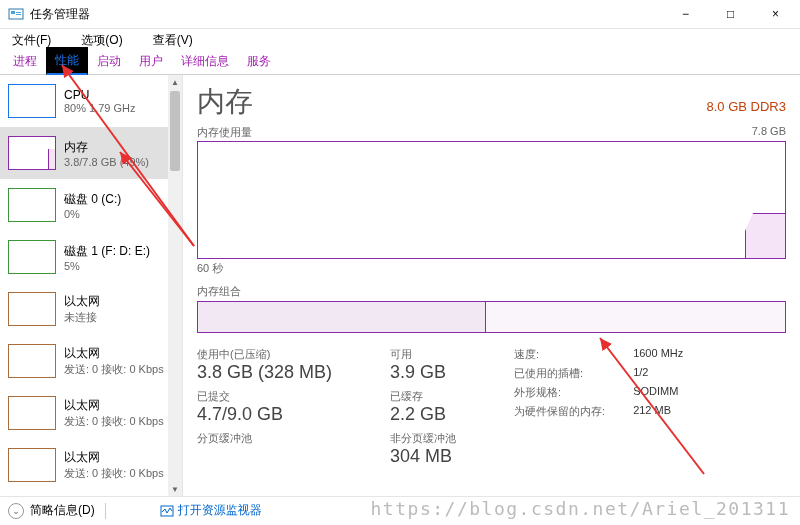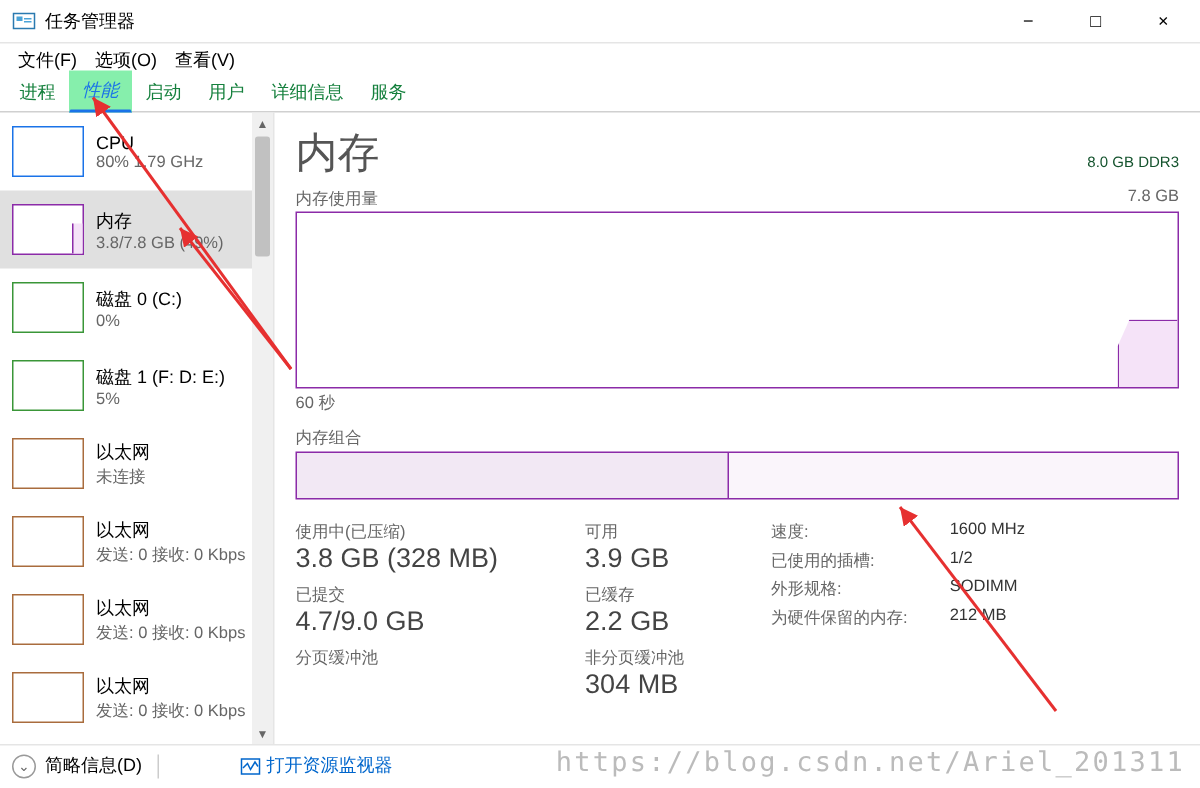--- a/index.html
+++ b/index.html
@@ -4,46 +4,46 @@
 <style>
 * { margin: 0; padding: 0; box-sizing: border-box; font-family: "Microsoft YaHei", "Segoe UI", sans-serif; }
 body { width: 800px; height: 525px; background: #fff; font-size: 12px; color: #000; position: relative; overflow: hidden; }
 
 .titlebar { height: 29px; display: flex; align-items: center; padding: 0 2px; border-bottom: 1px solid #e5e5e5; }
 .app-icon { width: 16px; height: 16px; margin: 0 6px; }
 .app-title { flex: 1; font-size: 12px; }
 .win-controls { display: flex; }
 .win-btn { width: 45px; height: 28px; display: flex; align-items: center; justify-content: center; cursor: pointer; }
 
-.menubar { height: 22px; display: flex; align-items: center; padding: 0 6px; gap: 0; }
+.menubar { height: 22px; display: flex; align-items: center; padding: 0 6px; gap: 18px; }
 .menu-item { padding: 2px 6px; cursor: pointer; font-size: 12px; }
 
 .tabbar { height: 24px; display: flex; align-items: flex-end; border-bottom: 1px solid #d0d0d0; padding: 0 4px; }
-.tab { padding: 4px 8px; cursor: pointer; font-size: 12px; color: #15803d; border: 1px solid transparent; border-bottom: none; }
-.tab.active { color: #1a73e8; border-bottom: 2px solid #1a73e8; background: #86efac; position: relative; top: 1px; font-style: italic; }
+.tab { padding: 4px 8px; cursor: pointer; font-size: 12px; color: #a21caf; border: 1px solid transparent; border-bottom: none; }
+.tab.active { color: #1a73e8; border-bottom: 2px solid #1a73e8; background: #000000; position: relative; top: 1px; }
 
 .content { display: flex; height: calc(100% - 30px - 22px - 24px - 28px); }
 
 .sidebar { width: 183px; border-right: 1px solid #e5e5e5; overflow-y: hidden; position: relative; }
 .sidebar-scroll { overflow-y: auto; height: 100%; }
 .side-item { display: flex; align-items: center; padding: 6px 8px; gap: 8px; cursor: pointer; height: 52px; }
 .side-item.selected { background: #e0e0e0; }
 .side-thumb { width: 48px; height: 34px; border: 1px solid #1a73e8; background: #fff; flex-shrink: 0; position: relative; }
 .side-thumb.mem { border-color: #8b2ba8; }
 .side-thumb.mem .mem-fill { position:absolute; right:0; bottom:0; width:7px; height:20px; border-left:1px solid #8b2ba8; background:#f5e3f8;}
 .side-thumb.disk { border-color: #3a9638; }
 .side-thumb.net { border-color: #a96c3d; }
 .side-info { flex: 1; overflow: hidden; }
 .side-name { font-size: 12px; color: #000; white-space: nowrap; overflow: hidden; text-overflow: ellipsis; }
 .side-sub { font-size: 11px; color: #666; white-space: nowrap; overflow: hidden; text-overflow: ellipsis; }
 
 .main { flex: 1; padding: 8px 14px; position: relative; overflow: hidden; }
 .main-header { display: flex; justify-content: space-between; align-items: baseline; margin-bottom: 4px; }
 .main-title { font-size: 28px; font-weight: 300; color: #555; }
-.main-cap { font-size: 10px; color: #14532d; }
+.main-cap { font-size: 13px; color: #c2410c; }
 .chart-label { font-size: 11px; color: #666; margin: 2px 0 1px; display: flex; justify-content: space-between; }
 .chart-usage { width: 100%; height: 118px; border: 1px solid #8b2ba8; background: #fff; position: relative; }
 .chart-usage .shape { position:absolute; right:0; bottom:0; width:40px; height:45px; background: linear-gradient(180deg,#f5e3f8,#f5e3f8); border-left:1px solid #8b2ba8; border-top:1px solid #8b2ba8; clip-path: polygon(0 40%, 20% 0, 100% 0, 100% 100%, 0 100%); }
 .chart-timeline { font-size: 11px; color: #666; margin-top: 2px; }
 .chart-comp-label { font-size: 11px; color: #666; margin: 8px 0 2px; }
 .chart-comp { width: 100%; height: 32px; border: 1px solid #8b2ba8; background: #faf5fb; position: relative; }
 .chart-comp .used { position:absolute; left:0; top:0; bottom:0; width:49%; background:#f2e8f4; border-right:1px solid #8b2ba8; }
 
 .stats { display: flex; margin-top: 14px; gap: 58px; }
 .stat-block { }

